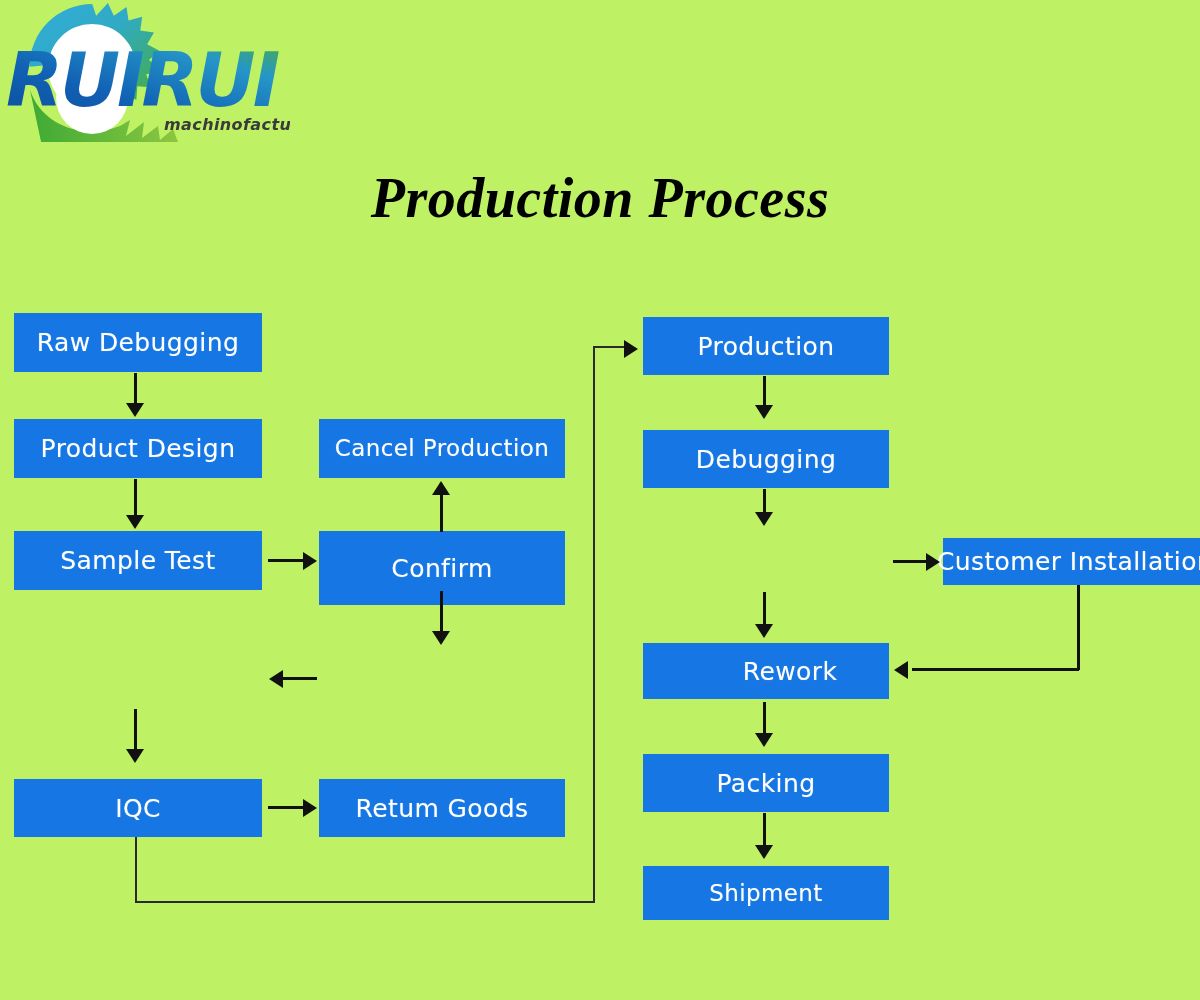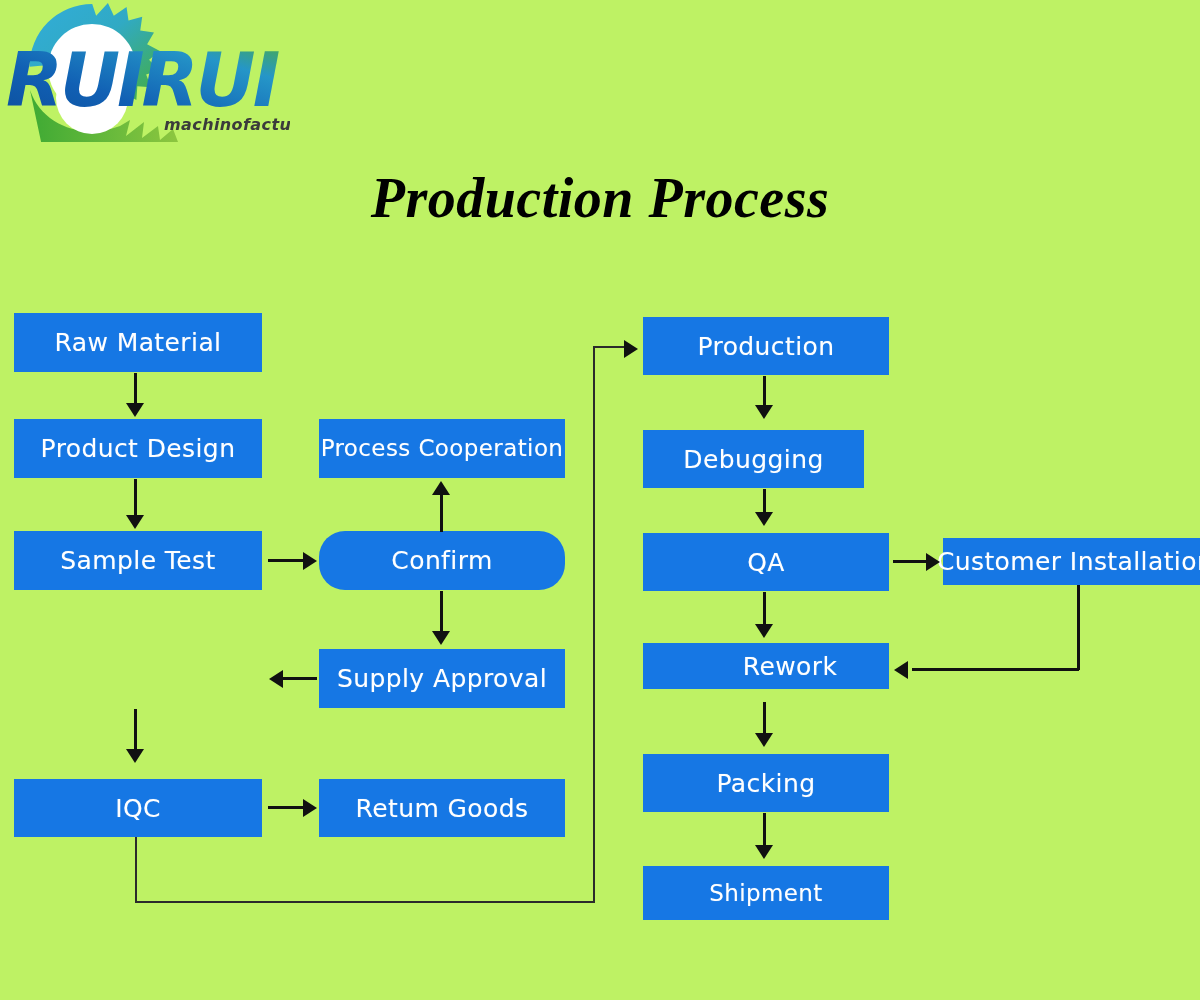--- a/index.html
+++ b/index.html
@@ -127,44 +127,42 @@
       </g>
 
       <text x="6" y="104" font-family="'DejaVu Sans', sans-serif" font-size="74" font-weight="bold" font-style="italic" fill="url(#gText)" letter-spacing="-3">RUIRUI</text>
 
       <text x="164" y="128" font-family="'DejaVu Sans', sans-serif" font-size="16" font-weight="bold" font-style="italic" fill="#3b3b3b" letter-spacing="0.4">machinofacture</text>
     </svg>
   </div>
 
   <div id="page-title">Production Process</div>
 
-  <div class="node" style="left:14px; top:313px; width:248px; height:59px;">Raw Material</div>
+  <div class="node" style="left:14px; top:313px; width:248px; height:59px;">Raw Debugging</div>
 
   <div class="node" style="left:14px; top:419px; width:248px; height:59px;">Product Design</div>
 
   <div class="node" style="left:14px; top:531px; width:248px; height:59px;">Sample Test</div>
 
 
   <div class="node" style="left:14px; top:779px; width:248px; height:58px;">IQC</div>
 
-  <div class="node small" style="left:319px; top:419px; width:246px; height:59px;">Process Cooperation</div>
-
-  <div class="node" style="left:319px; top:531px; width:246px; height:59px;border-radius:26px;">Confirm</div>
-
-  <div class="node" style="left:319px; top:649px; width:246px; height:59px;">Supply Approval</div>
+  <div class="node small" style="left:319px; top:419px; width:246px; height:59px;">Cancel Production</div>
+
+  <div class="node" style="left:319px; top:531px; width:246px; height:74px;">Confirm</div>
+
 
   <div class="node" style="left:319px; top:779px; width:246px; height:58px;">Retum Goods</div>
 
   <div class="node" style="left:643px; top:317px; width:246px; height:58px;">Production</div>
 
-  <div class="node" style="left:643px; top:430px; width:221px; height:58px;">Debugging</div>
-
-  <div class="node" style="left:643px; top:533px; width:246px; height:58px;">QA</div>
-
-  <div class="node" style="left:643px; top:643px; width:246px; height:46px;padding-left:48px;">Rework</div>
+  <div class="node" style="left:643px; top:430px; width:246px; height:58px;">Debugging</div>
+
+
+  <div class="node" style="left:643px; top:643px; width:246px; height:56px;padding-left:48px;">Rework</div>
 
   <div class="node" style="left:643px; top:754px; width:246px; height:58px;">Packing</div>
 
   <div class="node small" style="left:643px; top:866px; width:246px; height:54px;">Shipment</div>
 
   <div class="node" style="left:943px; top:538px; width:264px; height:47px;">Customer Installation</div>
 
   <div class="conn v" style="left:134px; top:373px; height:32px;"></div>
   <div class="arrowhead down" style="left:126px; top:403px;"></div>
 

